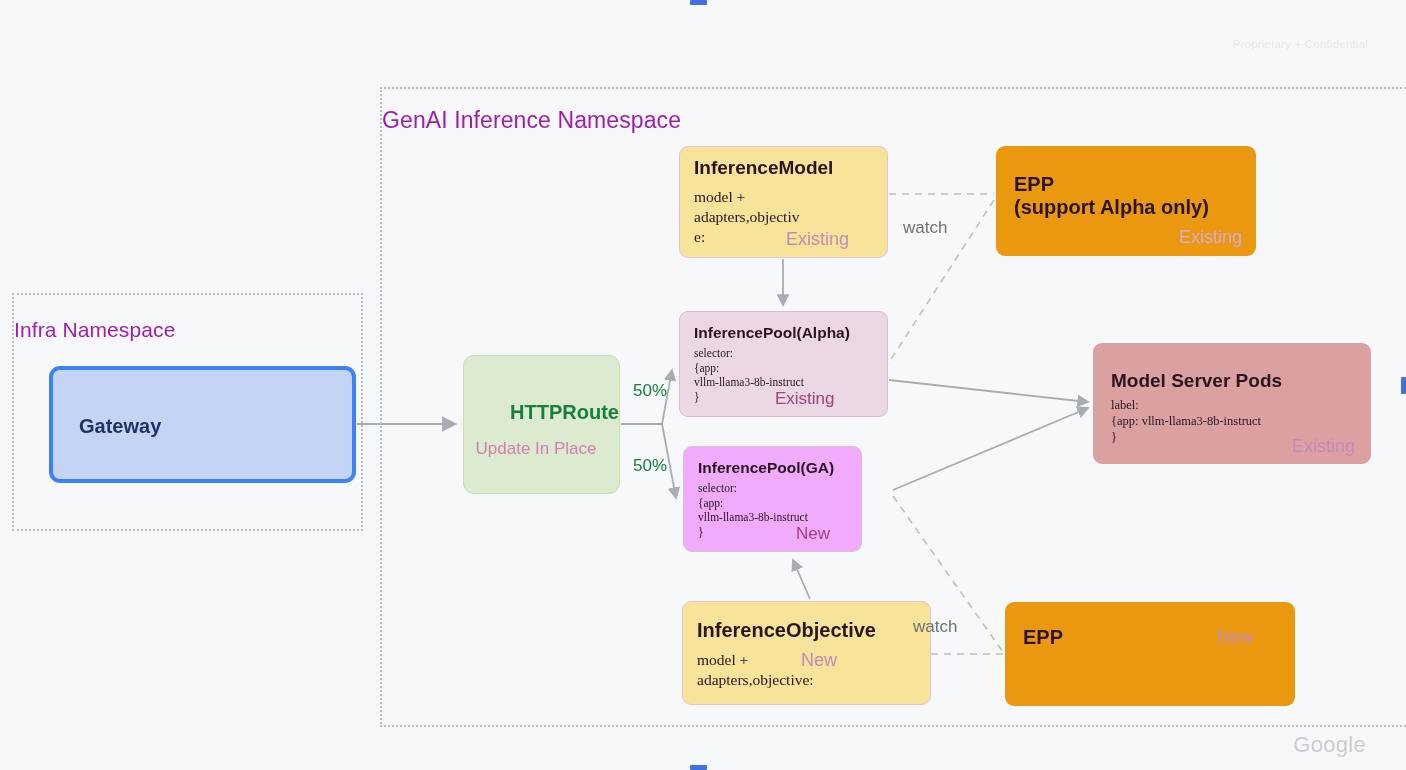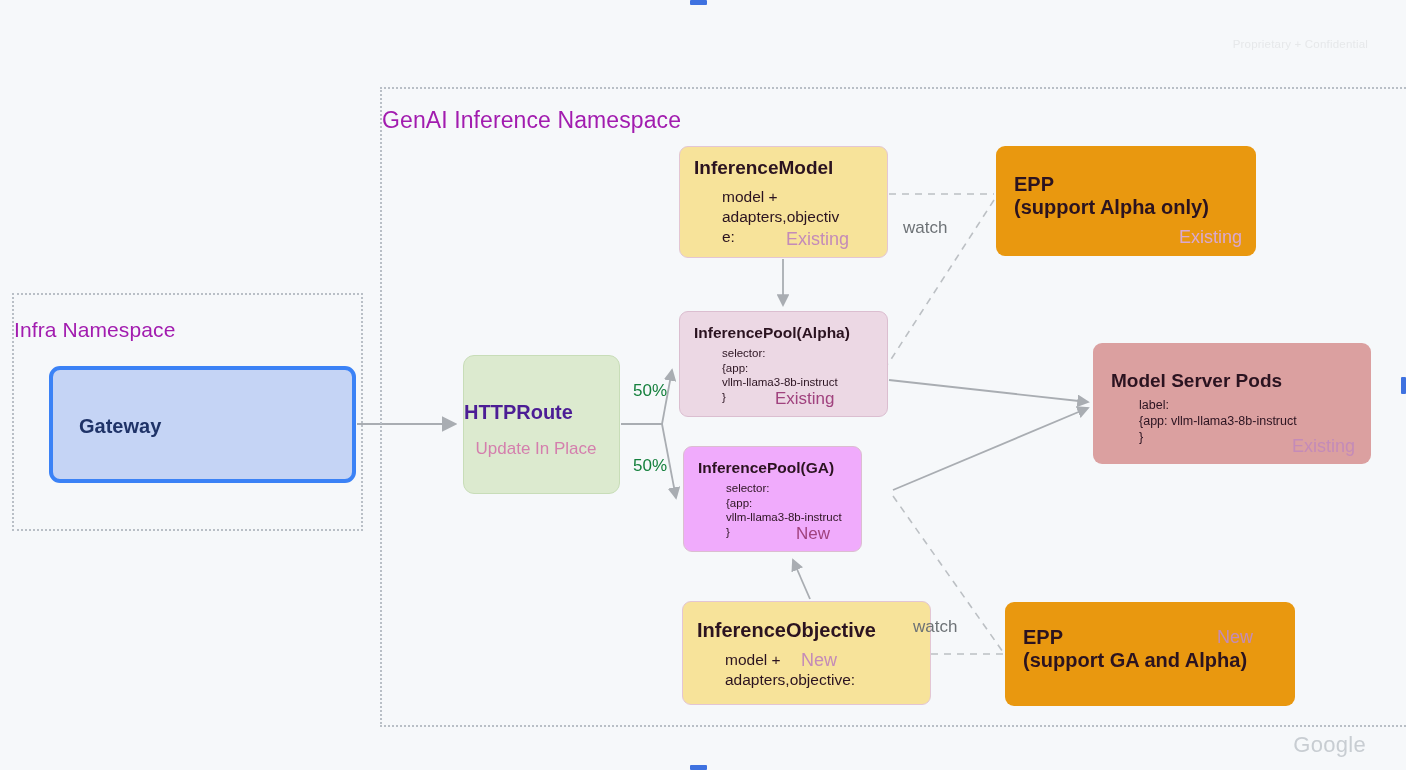--- a/index.html
+++ b/index.html
@@ -69,24 +69,23 @@
     position: absolute;
     box-sizing: border-box;
     border-radius: 9px;
     overflow: visible;
   }
   .node .title {
     font-weight: bold;
     line-height: 1.15;
   }
   .node .mono {
-    font-family: Liberation Sans, sans-serif;
+    font-family: Liberation Serif, serif;
     line-height: 1.28;
     white-space: pre-wrap;
-    margin-left: 28px;
   }
   .tag {
     position: absolute;
     font-size: 18px;
     white-space: nowrap;
   }
 
   
   #gateway {
     left: 49px; top: 366px; width: 307px; height: 117px;
@@ -104,23 +103,23 @@
   
   #httproute {
     left: 463px; top: 355px; width: 157px; height: 139px;
     background: #dceacf;
     border: 1px solid #c8ddb8;
     border-radius: 11px;
   }
   #httproute .title {
     position: absolute;
     left: 0; right: 0; top: 45px;
-    text-align: left;
+    text-align: right;
     font-size: 20px;
-    color: #4c1d95;
+    color: #15803d;
   }
   #httproute .sub {
     position: absolute;
     left: 0; right: 11px; top: 83px;
     text-align: center;
     font-size: 17px;
     color: #d47fad;
   }
 
   
@@ -306,21 +305,20 @@
     <div class="title">
       <span>EPP</span><br>
       <span>(support Alpha only)</span>
     </div>
     <div class="tag">Existing</div>
   </div>
 
   <div class="node" id="epp-ga">
     <div class="title">
       <span>EPP</span><br>
-      <span>(support GA and Alpha)</span>
     </div>
     <div class="tag">New</div>
   </div>
 
   <div class="node" id="model-server-pods">
     <div class="title">Model Server Pods</div>
     <div class="mono">label:
 {app: vllm-llama3-8b-instruct
 }</div>
     <div class="tag">Existing</div>

